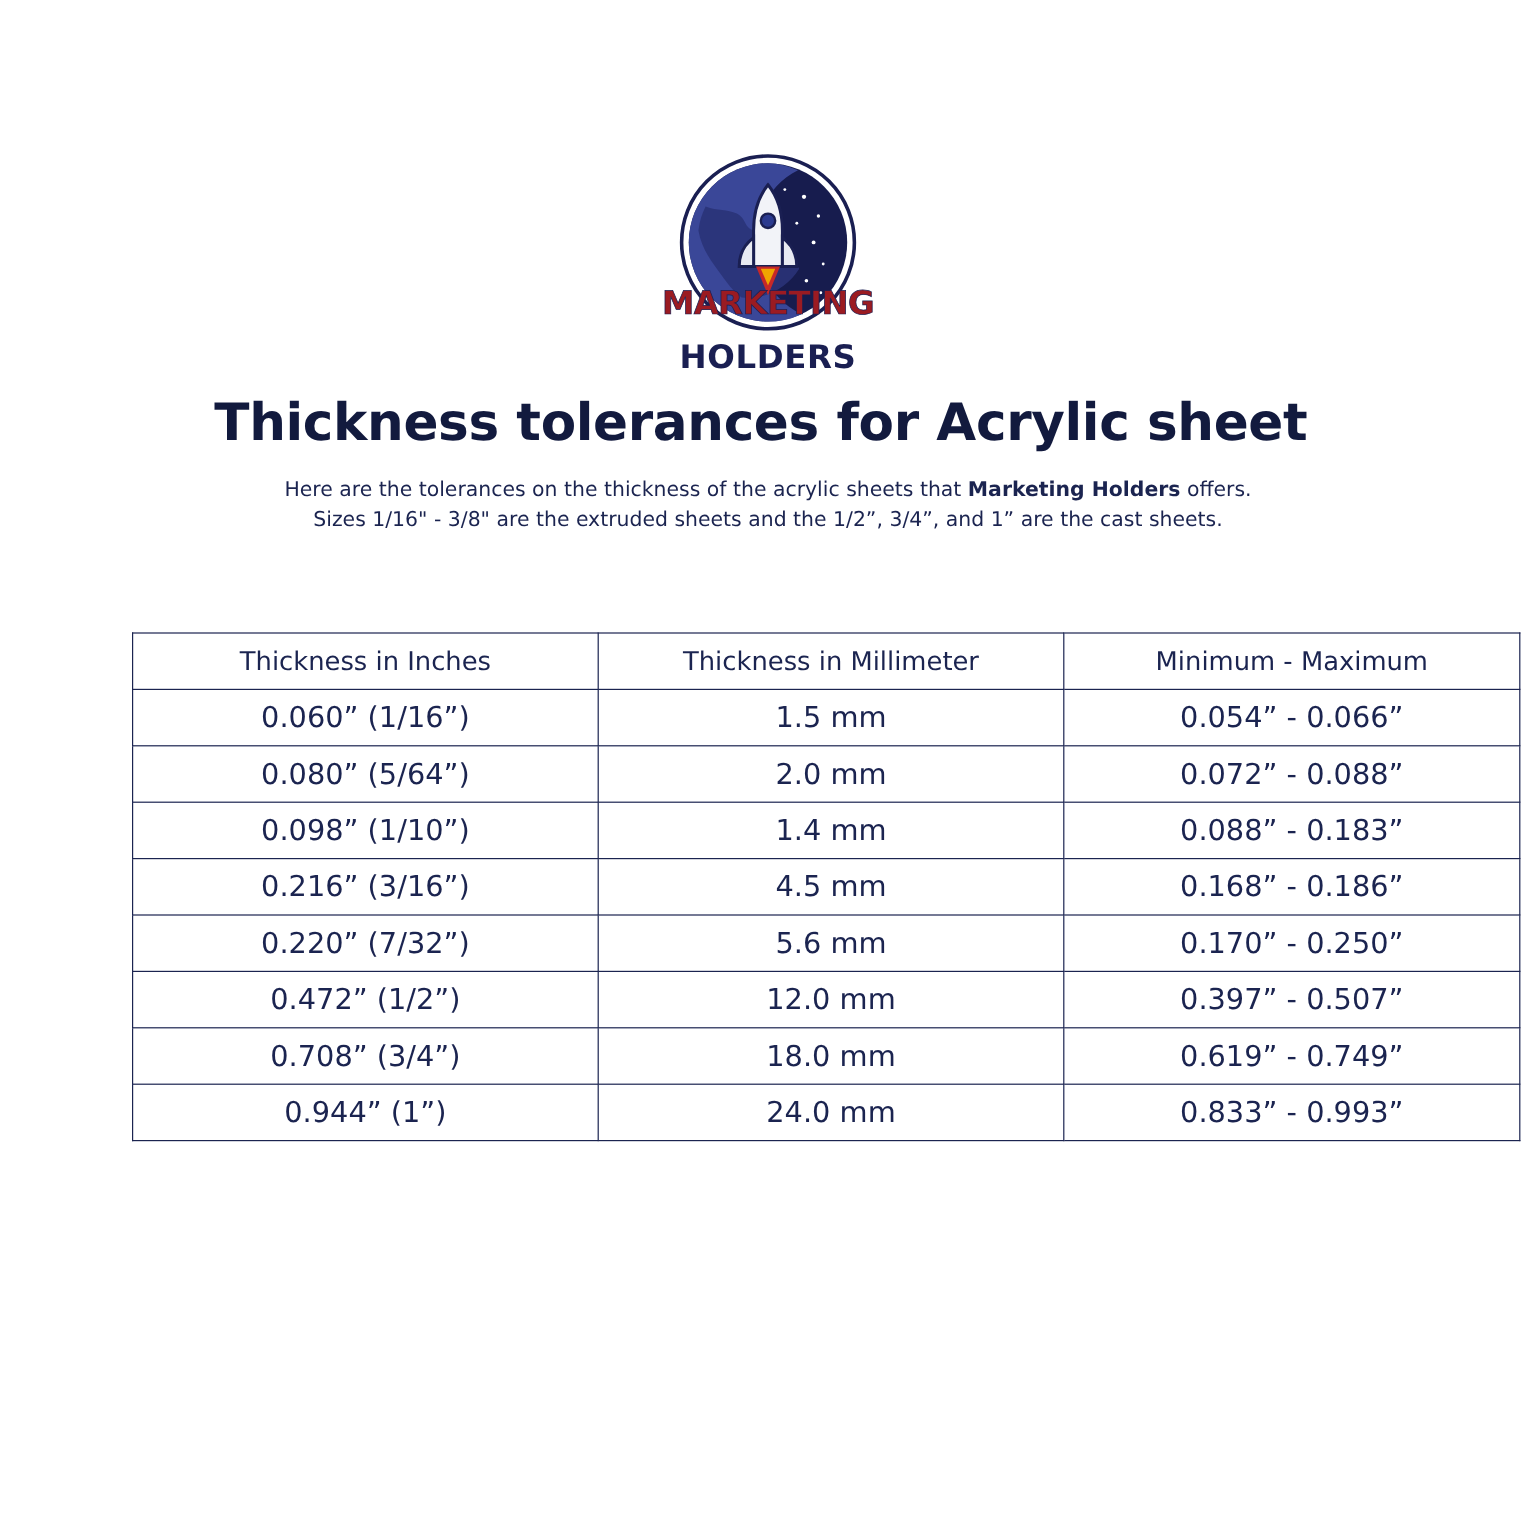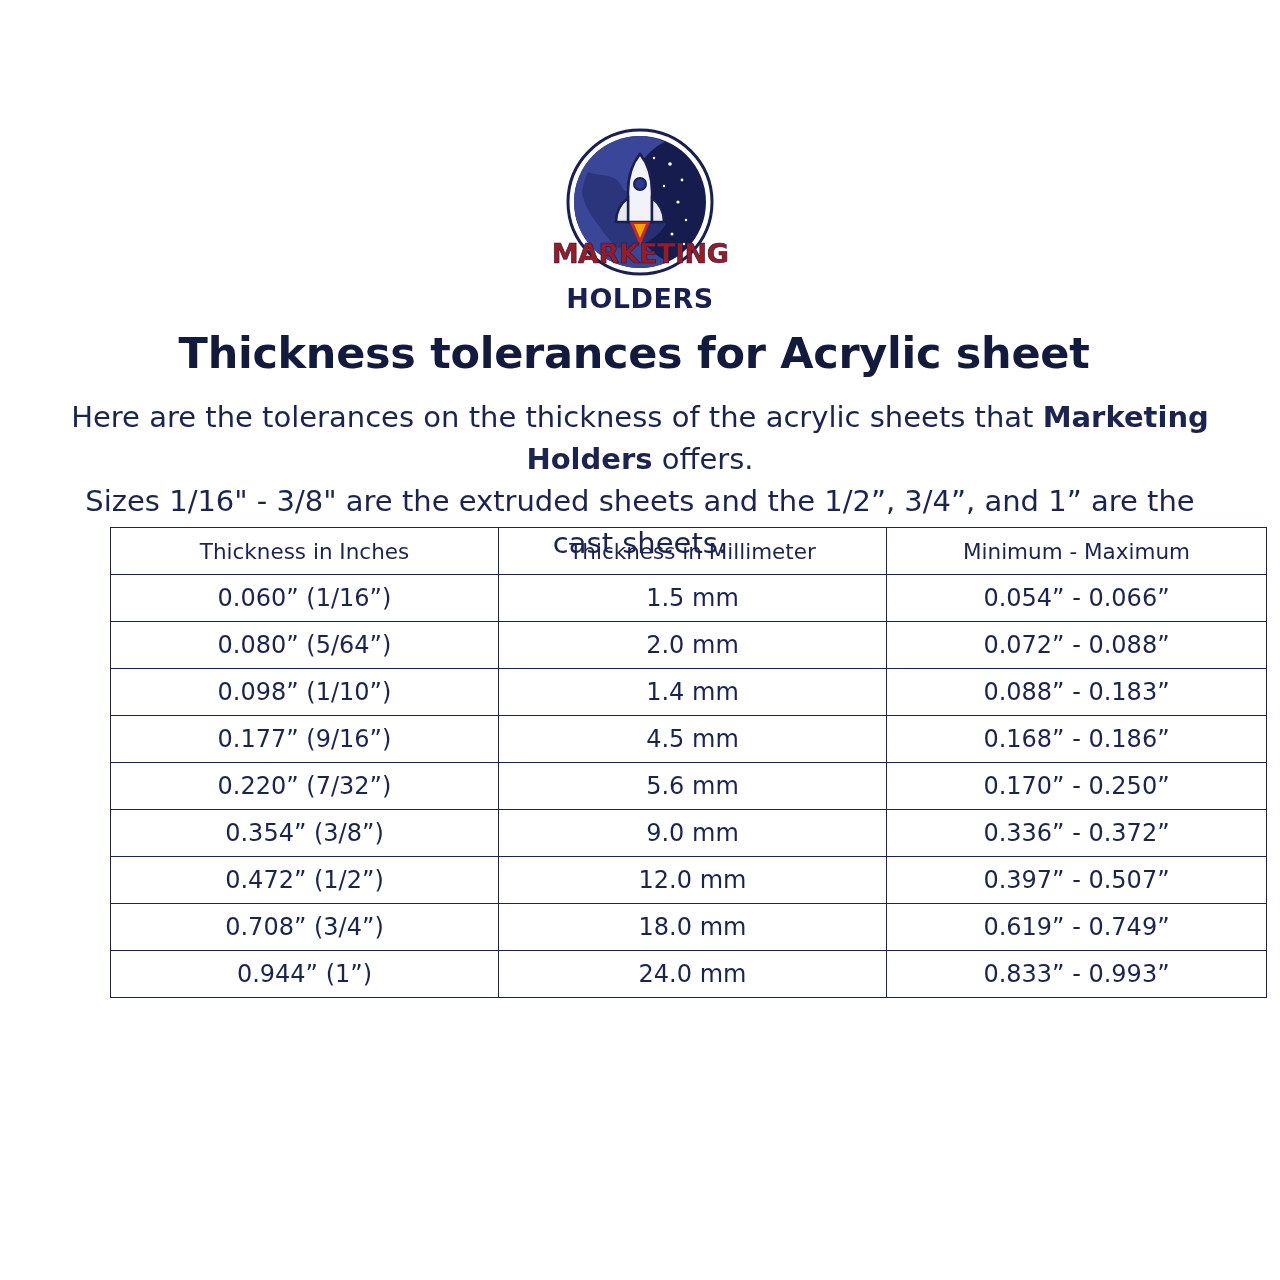--- a/index.html
+++ b/index.html
@@ -72,21 +72,21 @@
     font-weight: bold;
     font-size: 43px;
     color: #121a3e;
     letter-spacing: -0.3px;
   }
   .subtext {
     margin: 18px auto 0 auto;
     width: 1160px;
     text-align: center;
     font-family: "DejaVu Sans", sans-serif;
-    font-size: 29px;
+    font-size: 17px;
     line-height: 1.45;
     color: #1b2450;
   }
   .subtext b { font-weight: bold; }
 
   
   .table-wrap {
     position: absolute;
     left: 62px;
     top: 527px;
@@ -190,35 +190,30 @@
           <td>0.080” (5/64”)</td>
           <td>2.0 mm</td>
           <td>0.072” - 0.088”</td>
         </tr>
         <tr>
           <td>0.098” (1/10”)</td>
           <td>1.4 mm</td>
           <td>0.088” - 0.183”</td>
         </tr>
         <tr>
-          <td>0.177” (9/16”)</td>
+          <td>0.216” (3/16”)</td>
           <td>4.5 mm</td>
           <td>0.168” - 0.186”</td>
         </tr>
         <tr>
           <td>0.220” (7/32”)</td>
           <td>5.6 mm</td>
           <td>0.170” - 0.250”</td>
         </tr>
         <tr>
-          <td>0.354” (3/8”)</td>
-          <td>9.0 mm</td>
-          <td>0.336” - 0.372”</td>
-        </tr>
-        <tr>
           <td>0.472” (1/2”)</td>
           <td>12.0 mm</td>
           <td>0.397” - 0.507”</td>
         </tr>
         <tr>
           <td>0.708” (3/4”)</td>
           <td>18.0 mm</td>
           <td>0.619” - 0.749”</td>
         </tr>
         <tr>

